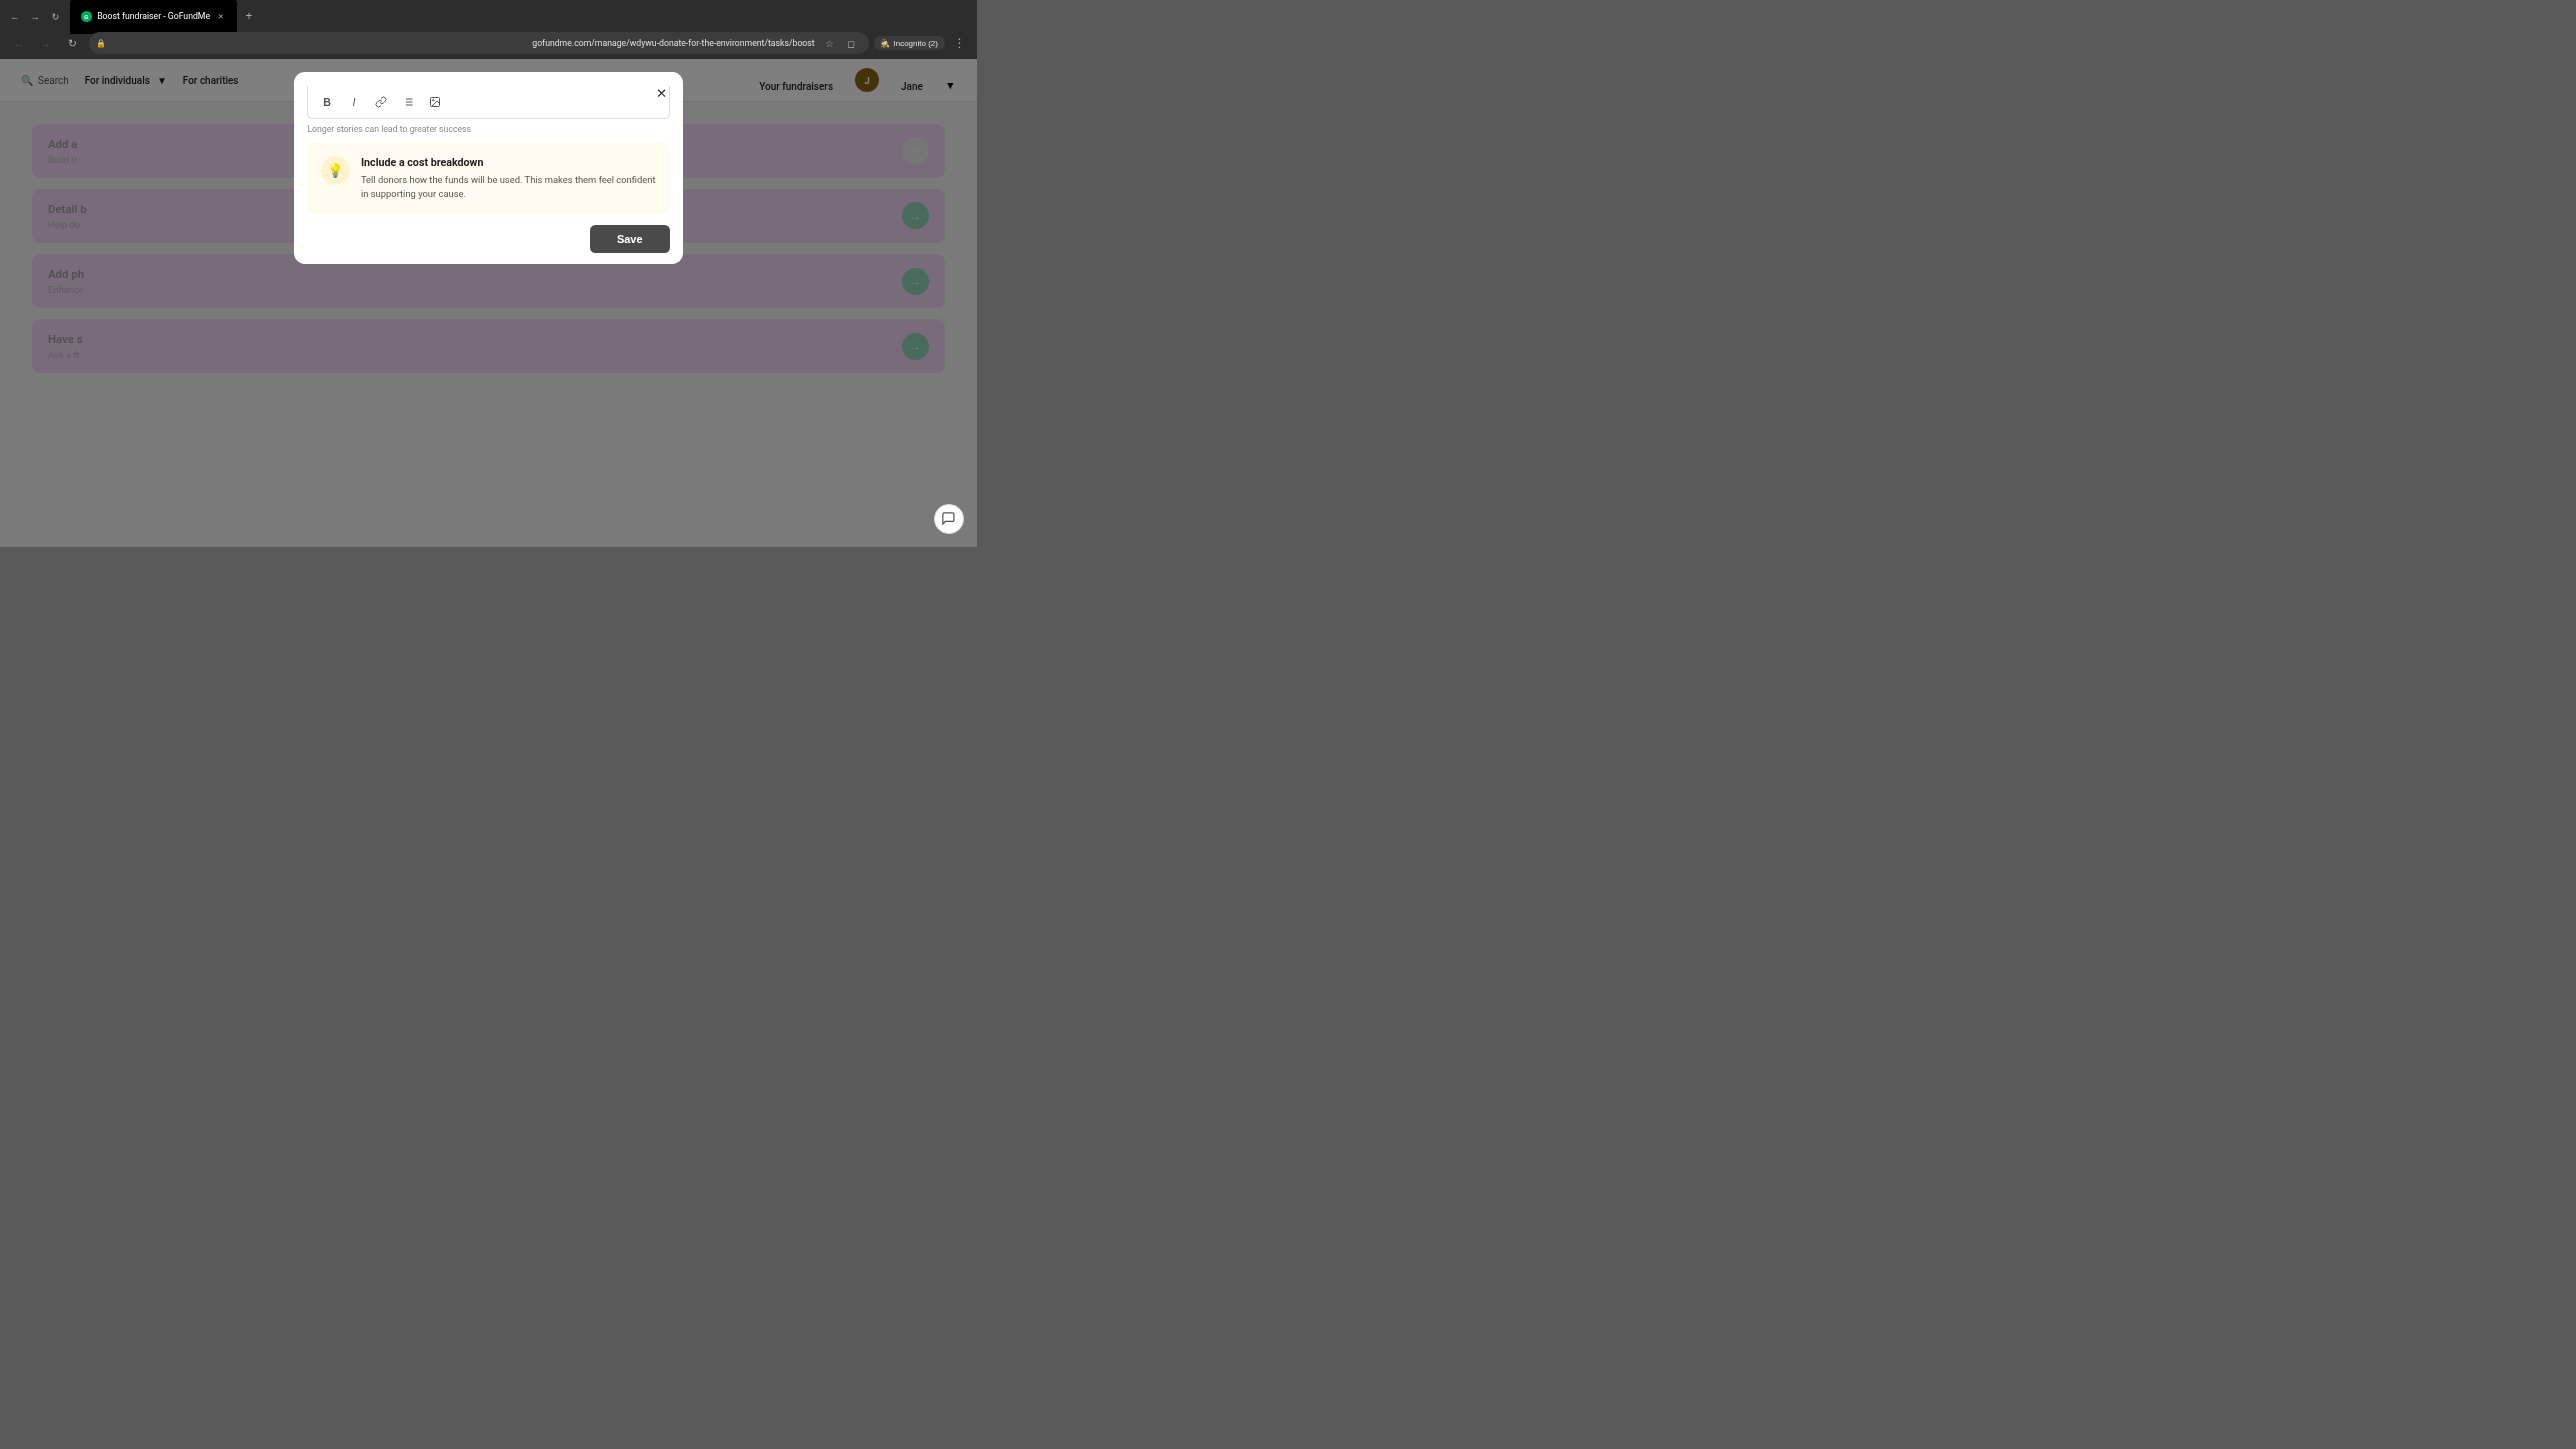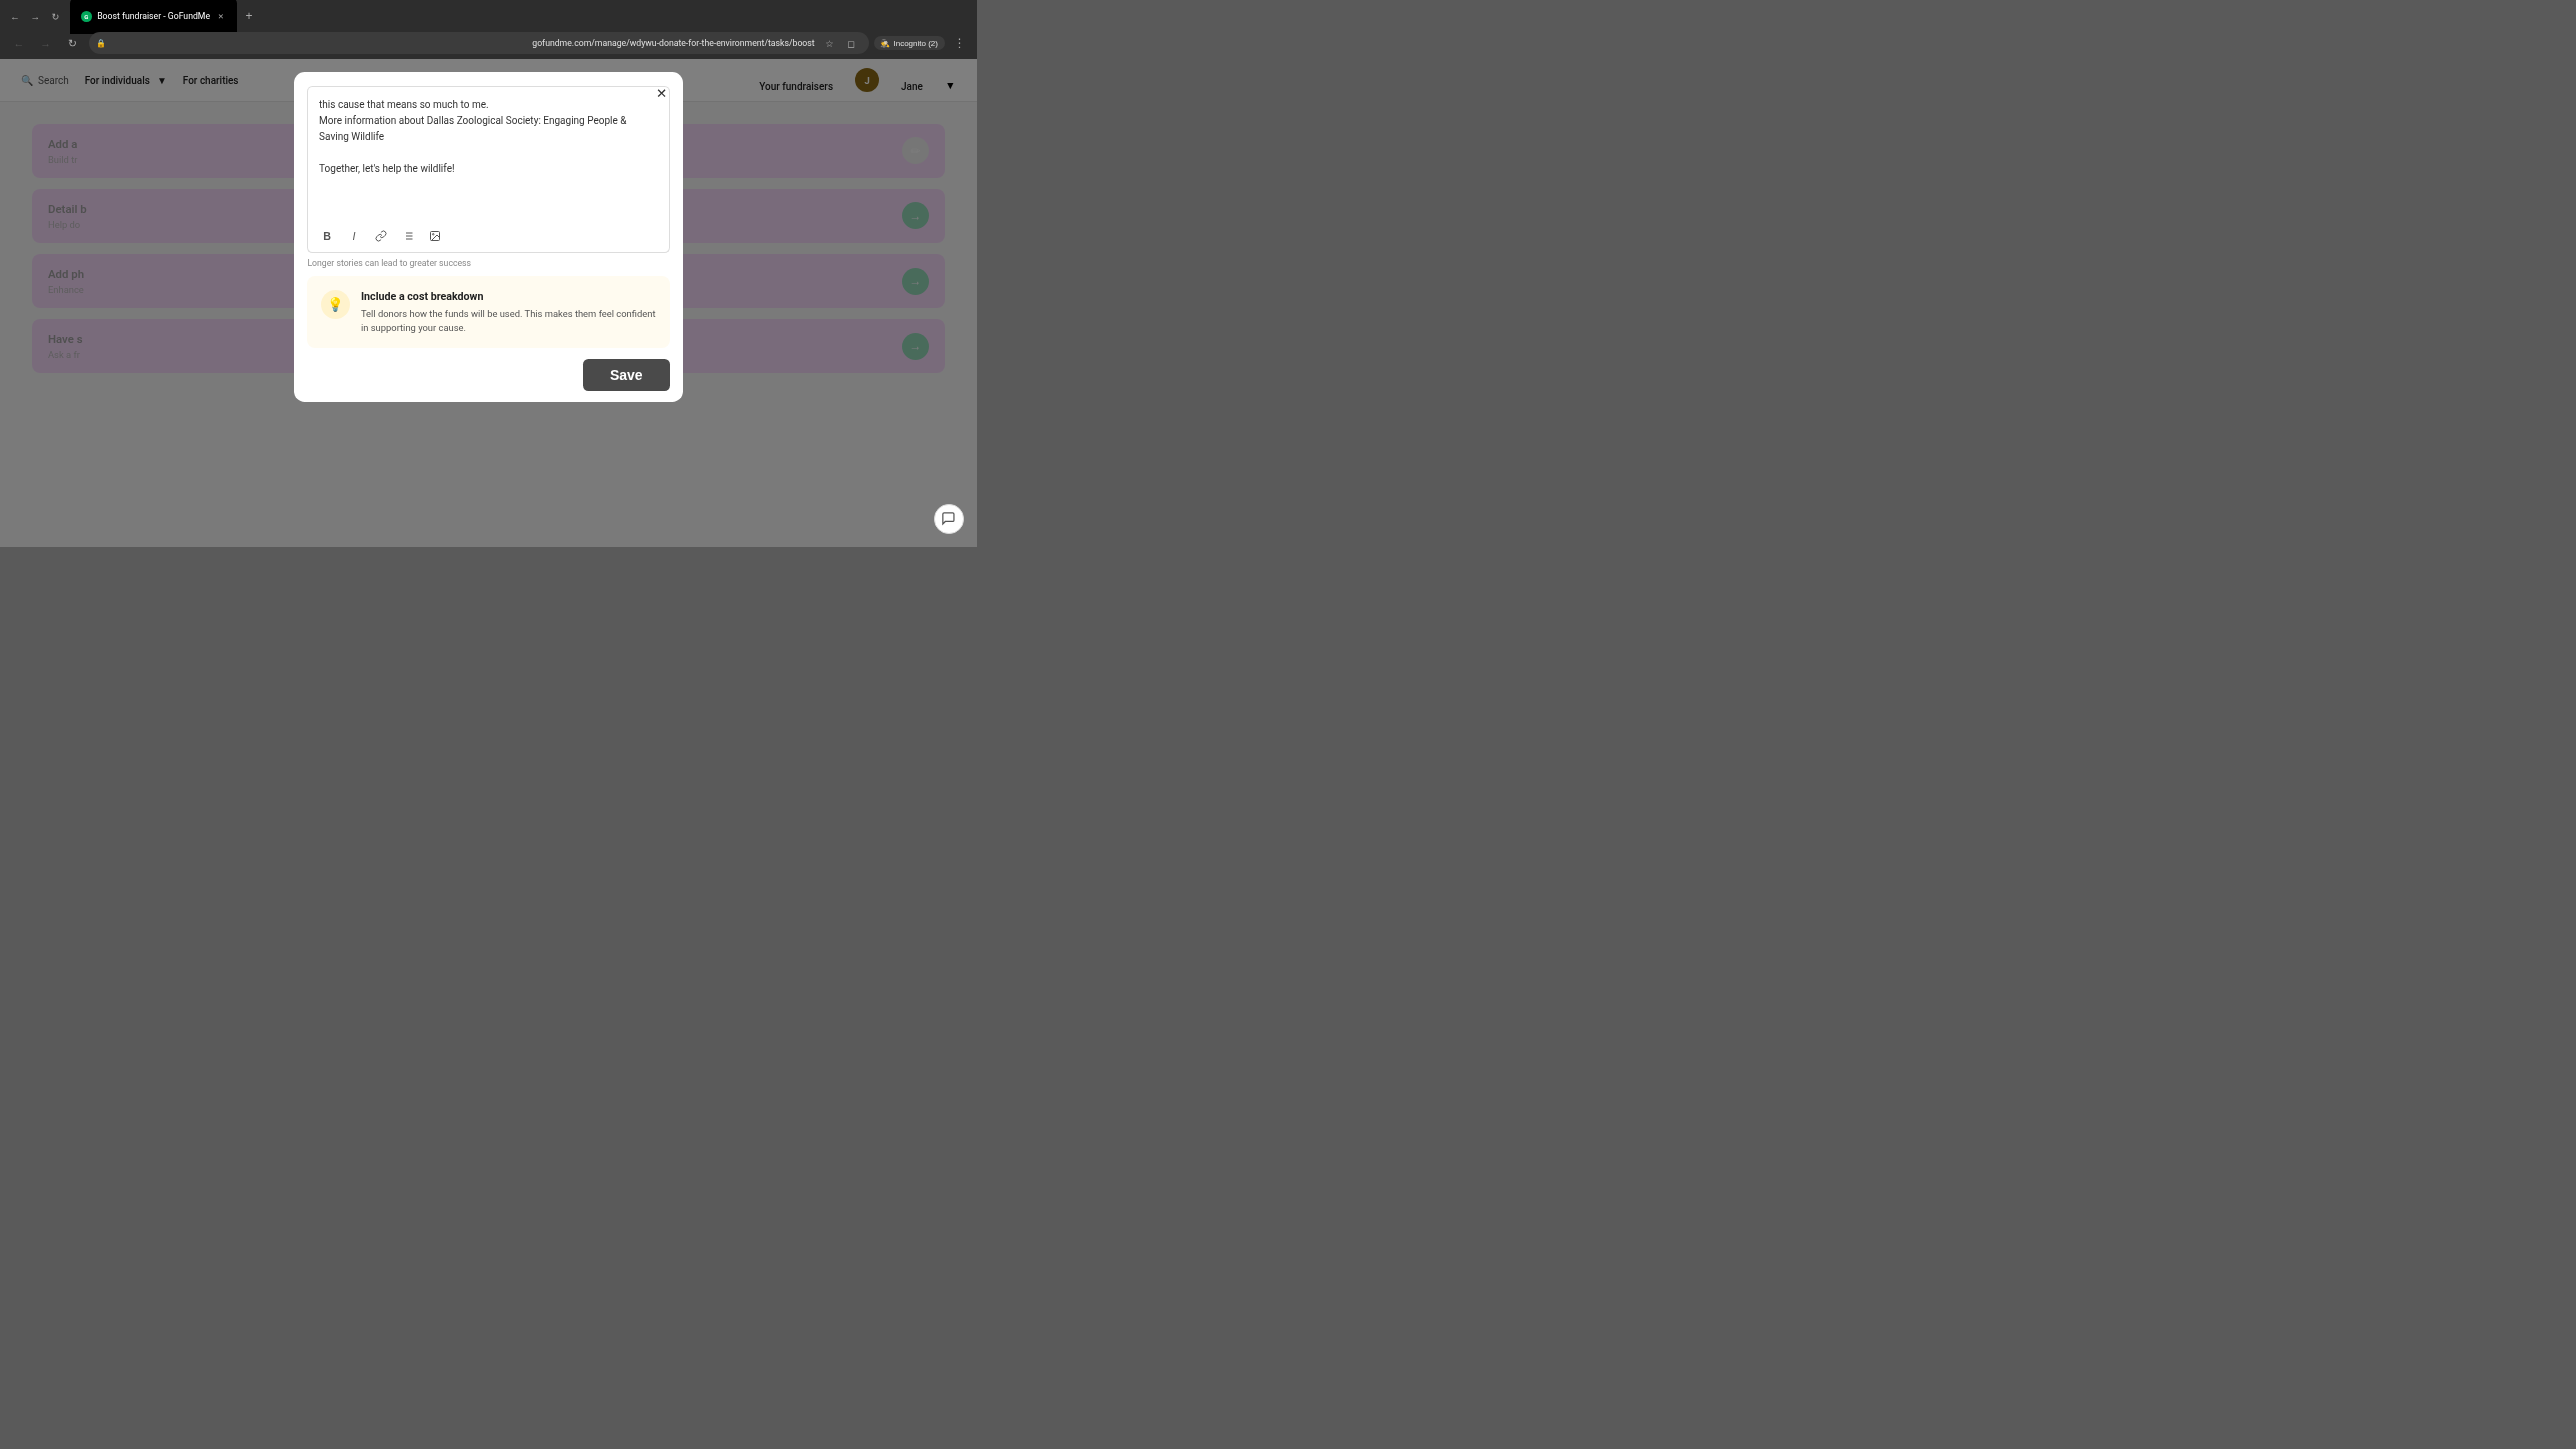--- a/index.html
+++ b/index.html
@@ -469,21 +469,21 @@
       display: flex;
       justify-content: flex-end;
     }
 
     .save-btn {
       background: #4a4a4a;
       color: white;
       border: none;
       border-radius: 5.4px;
       padding: 8px 27px;
-      font-size: 14px;
+      font-size: 11px;
       font-weight: 600;
       cursor: pointer;
     }
 
     
     .help-icon {
       position: absolute;
       bottom: 13.4px;
       right: 13.4px;
       width: 29.5px;
@@ -603,26 +603,20 @@
       <button class="task-action-btn">→</button>
     </div>
   </div>
 
   <div class="modal-overlay">
     <div class="modal">
 
       <button class="modal-close">✕</button>
 
       <div class="editor-area">
-        <div class="editor-content" contenteditable="true" style="">
-          <p>this cause that means so much to me.</p>
-          <p>More information about Dallas Zoological Society: Engaging People &amp; Saving Wildlife</p>
-          <p>&nbsp;</p>
-          <p>Together, let's help the wildlife!</p>
-        </div>
 
         <div class="editor-toolbar">
           <button class="toolbar-btn">
               <strong>B</strong>
             </button>
           <button class="toolbar-btn">
               <em>I</em>
             </button>
           <button class="toolbar-btn">
             <svg width="12" height="12" viewBox="0 0 24 24" fill="none" stroke="currentColor" stroke-width="2">

